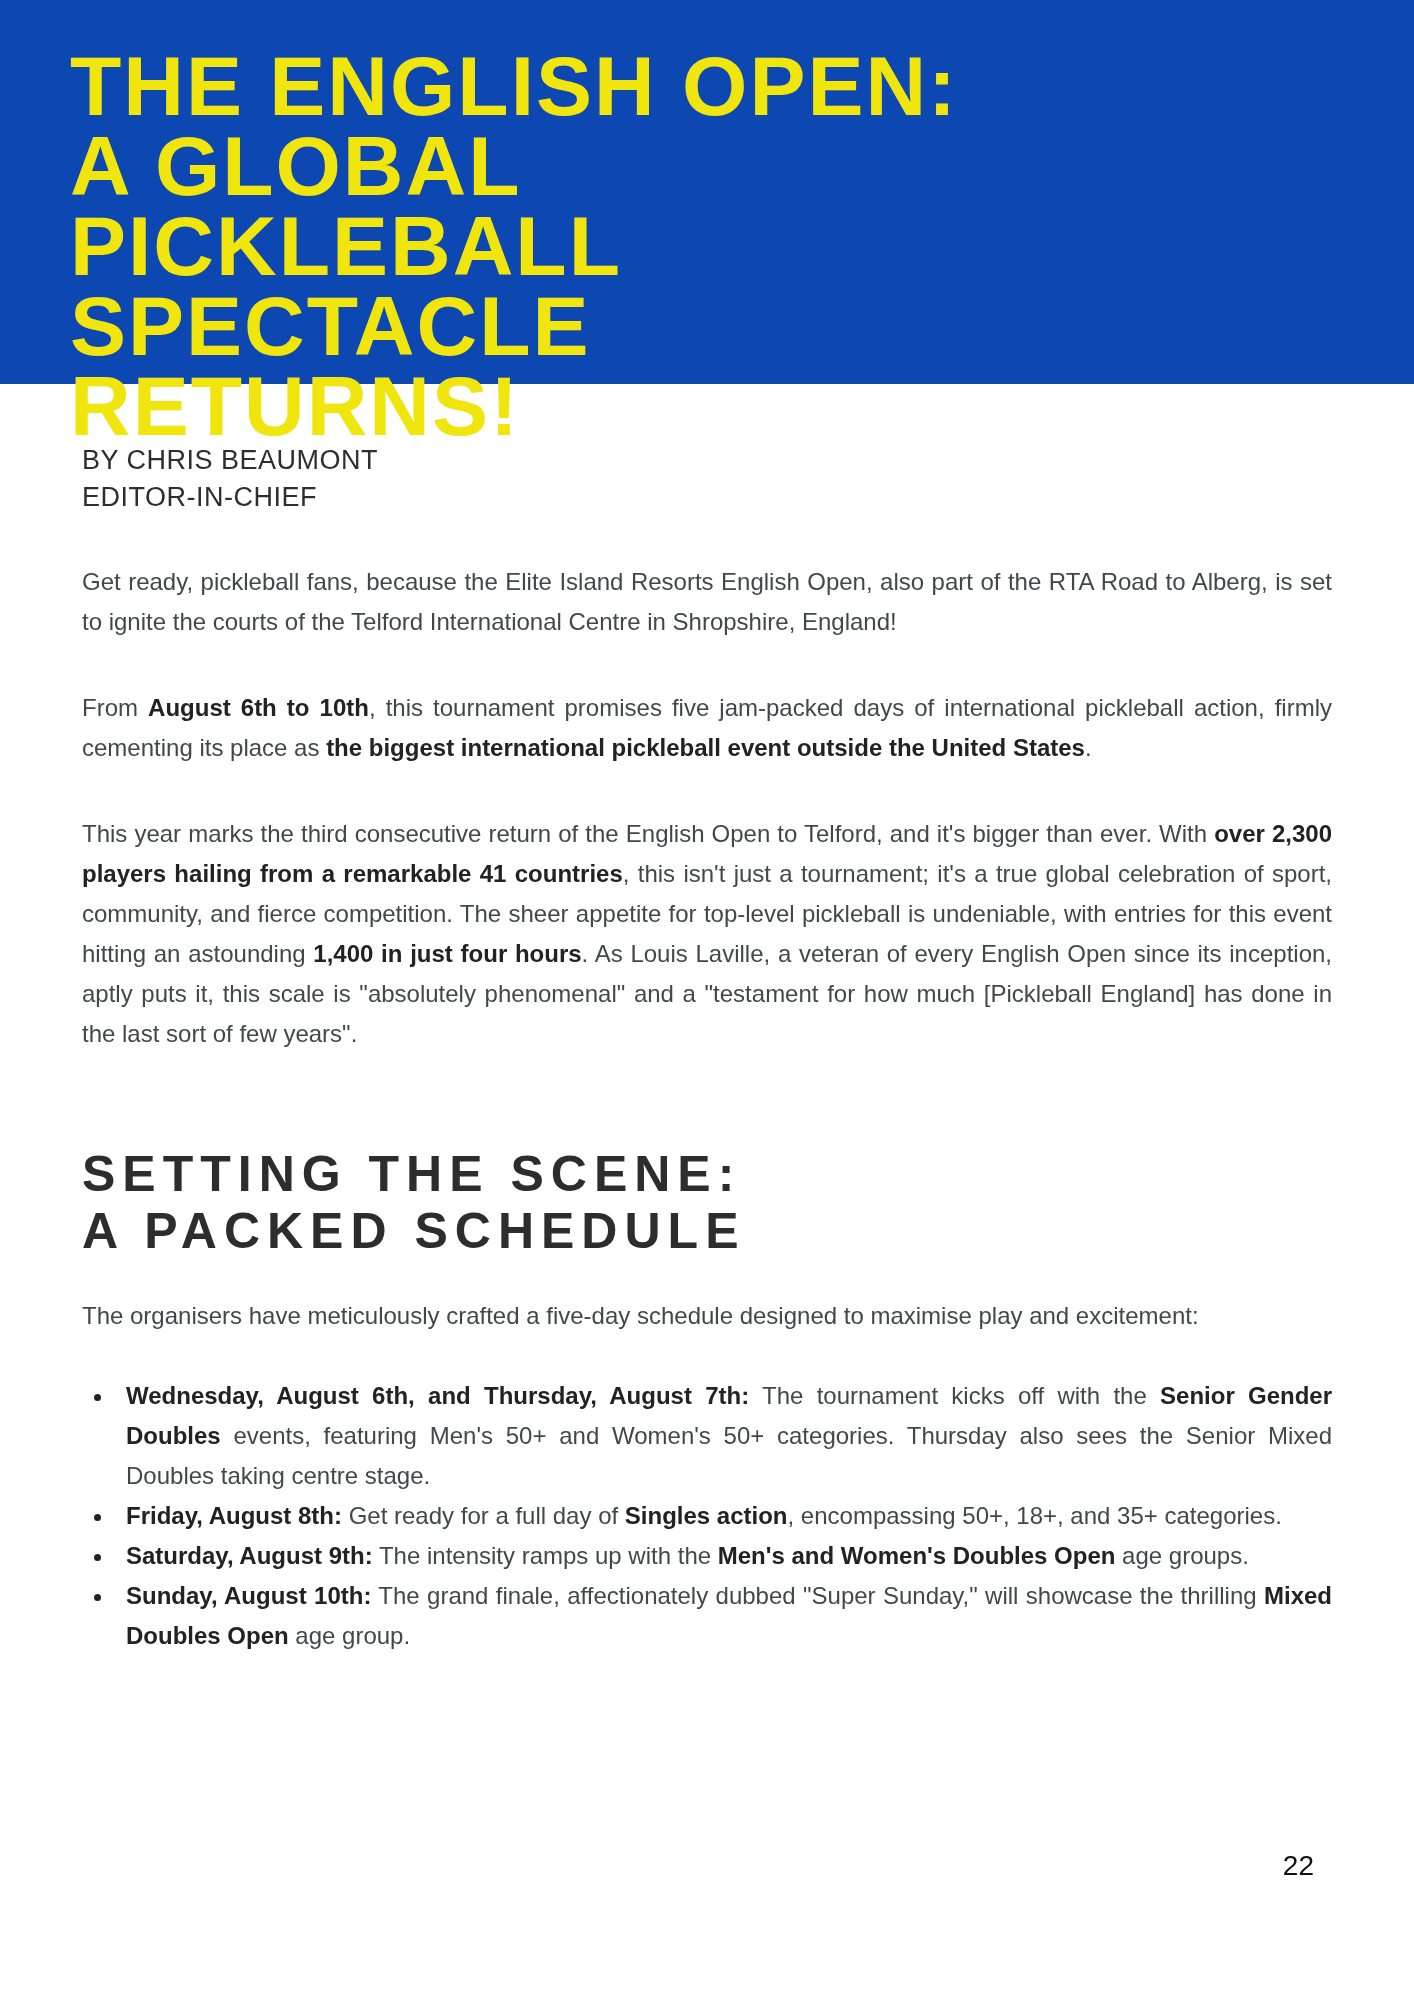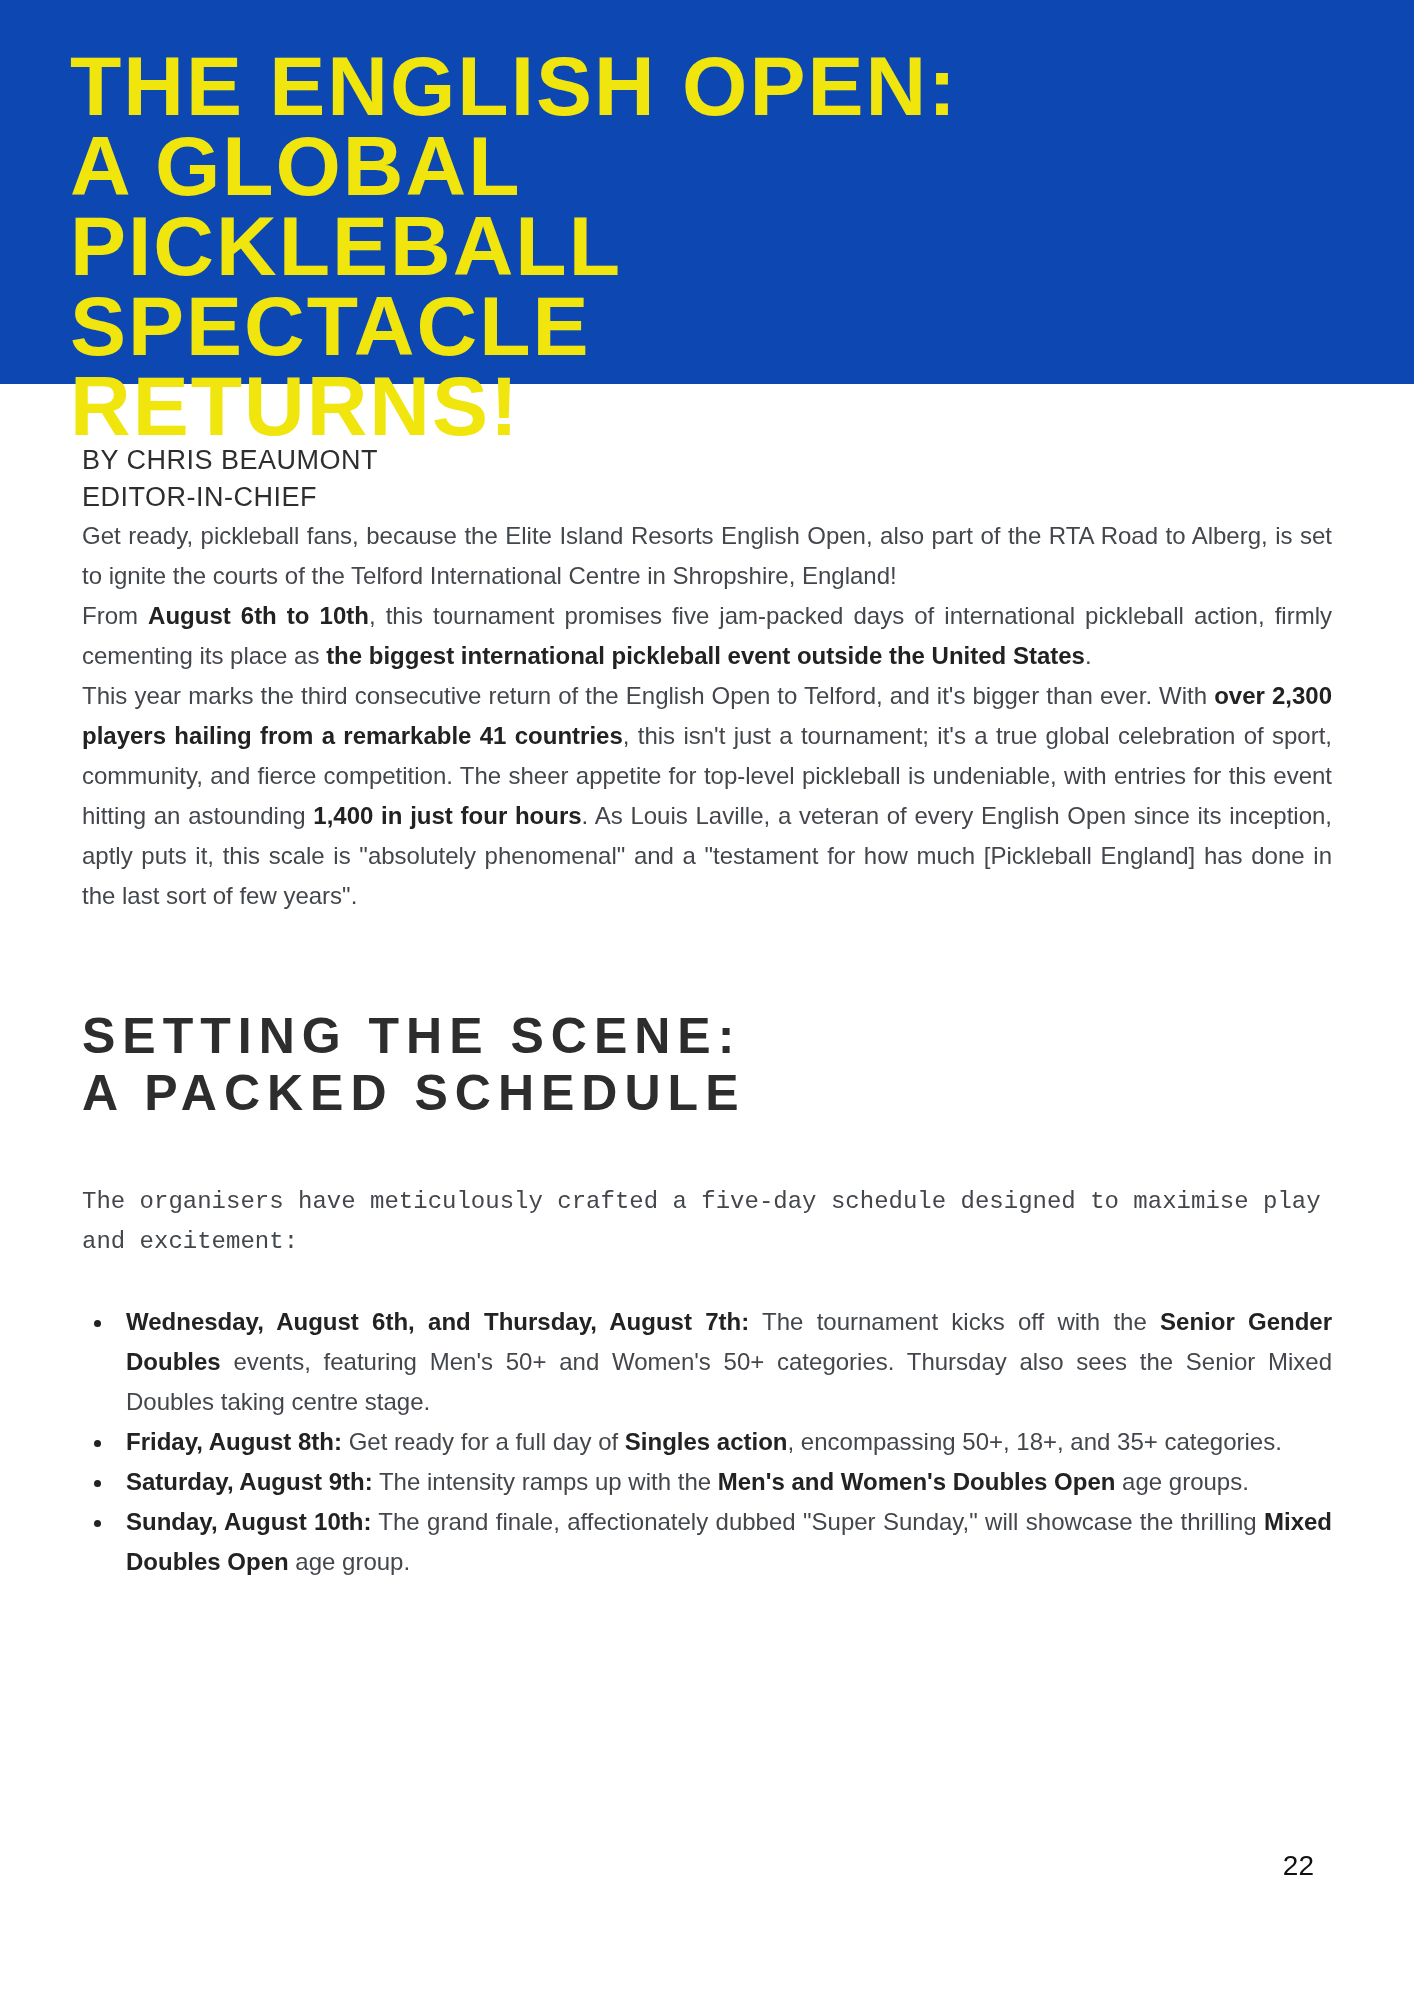--- a/index.html
+++ b/index.html
@@ -26,39 +26,39 @@
     font-size:84px;line-height:80px;font-weight:bold;
     letter-spacing:2px;white-space:nowrap;
   }
   .content{padding:0 82px;}
   .byline{
     margin-top:58px;
     font-size:27px;line-height:37px;letter-spacing:0.5px;
     color:var(--byline-color);
   }
   .para{
+    margin-top:46px;
     font-size:24px;line-height:40px;
     color:var(--body-color);
     text-align:justify;
   }
   .para strong, .bullet-item strong{
     color:var(--bold-color);
     font-weight:bold;
   }
   .section-heading{
     margin-top:92px;
     font-size:50px;line-height:57px;font-weight:800;
     letter-spacing:7px;
     color:var(--heading-color);
   }
   .intro{
-    margin-top:60px;
+    margin-top:36px;
     font-size:24px;line-height:40px;
     color:var(--body-color);
-    font-family:Liberation Mono, monospace;
   }
   .schedule-list{
     margin-top:40px;
     padding-left:32px;
     list-style:disc;
   }
   .bullet-item{
     padding-left:12px;
     font-size:24px;line-height:40px;
     color:var(--body-color);

